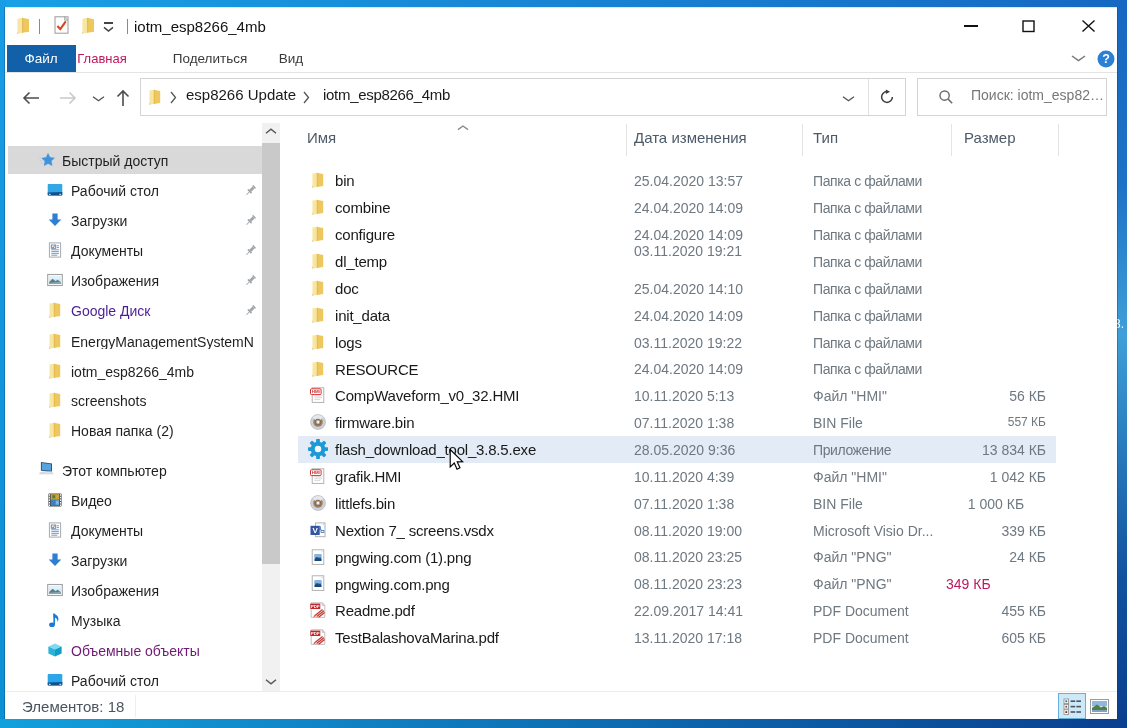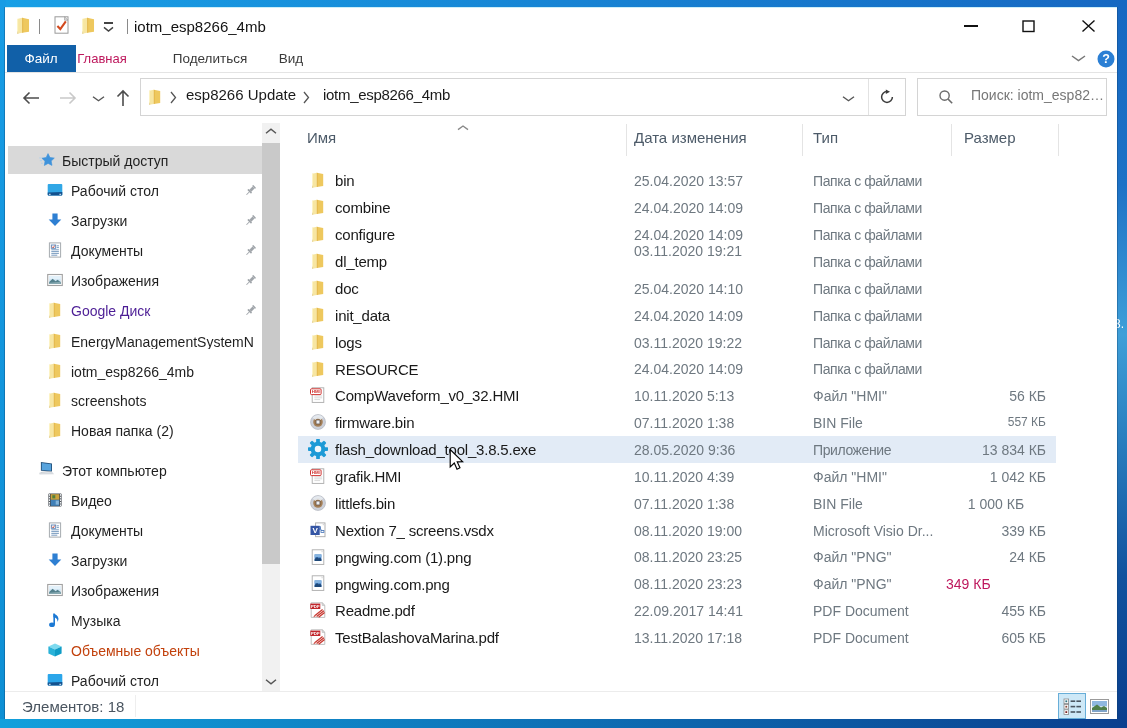--- a/index.html
+++ b/index.html
@@ -273,21 +273,21 @@
     <ellipse cx="5.0" cy="12.7" rx="2.9" ry="2.3" fill="#1c79d4"></ellipse>
     <rect x="6.4" y="1.6" width="1.6" height="11.1" fill="#1c79d4"></rect>
     <path d="M6.4 1.4 C8.8 2.3 11.0 3.4 11.4 6.2 C11.6 7.8 11.0 9.1 10.4 9.7 C10.8 7.2 9.3 5.8 6.4 5.2 Z" fill="#1c79d4"></path>
   </svg>
 <div class="t" style="left:71px;top:613.6px;font-size:14px;color:#1f1f1f;">Музыка</div>
 <svg style="position:absolute;left:47px;top:642px" width="16" height="16" viewBox="0 0 16 16">
     <path d="M8 1.4 L14.6 4.5 L8 7.6 L1.4 4.5 Z" fill="#7edaef"></path>
     <path d="M1.4 4.5 L8 7.6 L8 14.6 L1.4 11.5 Z" fill="#2ab2d8"></path>
     <path d="M14.6 4.5 L8 7.6 L8 14.6 L14.6 11.5 Z" fill="#0f9cc6"></path>
   </svg>
-<div class="t" style="left:71px;top:643.6px;font-size:14px;color:#c2410c;">Объемные объекты</div>
+<div class="t" style="left:71px;top:643.6px;font-size:14px;color:#701a75;">Объемные объекты</div>
 <svg style="position:absolute;left:47px;top:672px" width="16" height="16" viewBox="0 0 16 16">
     <rect x="0.7" y="2.0" width="14.6" height="11.4" rx="0.9" fill="#2ba6ea"></rect>
     <path d="M0.7 10.6 L15.3 10.0 L15.3 12.5 a0.9 0.9 0 0 1 -0.9 0.9 L1.6 13.4 a0.9 0.9 0 0 1 -0.9 -0.9 Z" fill="#13518e"></path>
     <rect x="1.9" y="11.8" width="1.7" height="1.0" fill="#e8f4fb"></rect>
     <rect x="12.4" y="11.8" width="1.7" height="1.0" fill="#e8f4fb"></rect>
   </svg>
 <div class="t" style="left:71px;top:673.6px;font-size:14px;color:#1f1f1f;">Рабочий стол</div>
 <div class="abs" style="left:262px;top:123px;width:18px;height:568px;background:#f1f1f1"></div>
 <div class="abs" style="left:262px;top:143px;width:18px;height:421px;background:#c9c9c9"></div>
 <svg style="position:absolute;left:265px;top:127px" width="12" height="9" viewBox="0 0 12 9">

